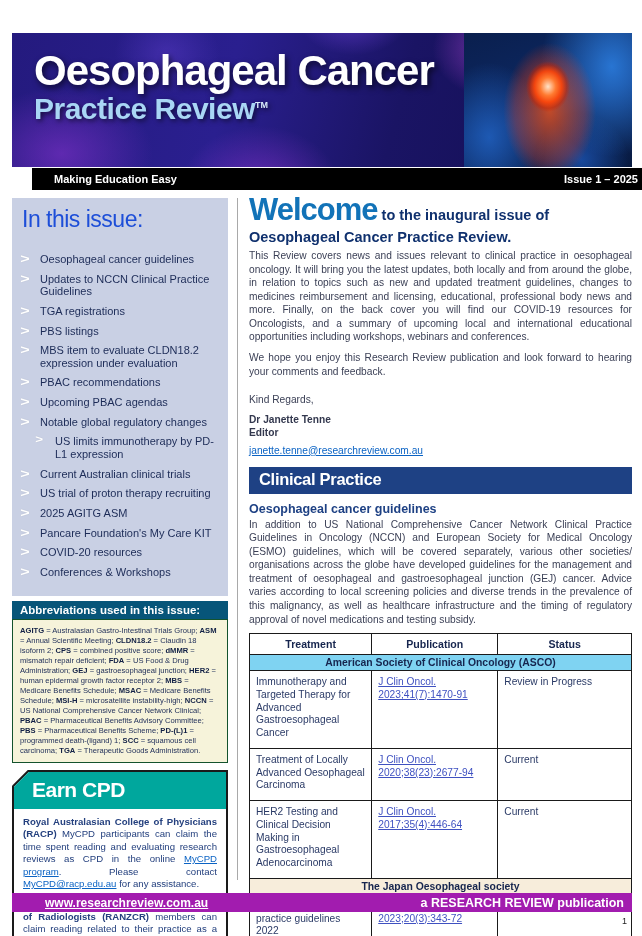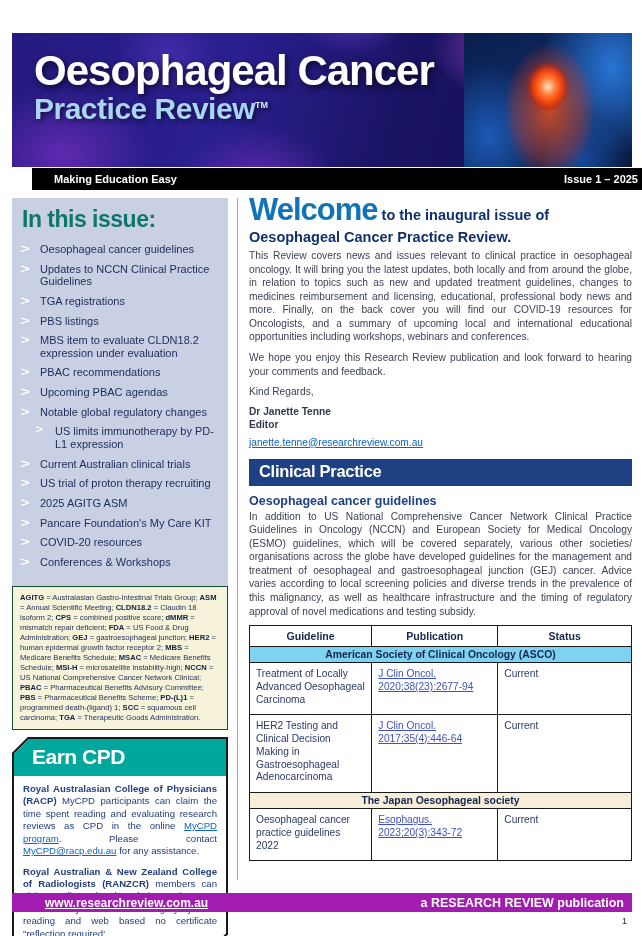--- a/index.html
+++ b/index.html
@@ -35,21 +35,21 @@
          display:flex;justify-content:space-between;align-items:center;box-sizing:border-box;
          padding:0 14px 0 22px;color:#fff;font-size:11px;font-weight:bold;margin-left:20px;}
 
   
   .divider{position:absolute;left:237px;top:198px;width:1px;height:682px;background:#a9a9a9;}
   .sidebar{position:absolute;left:12px;top:198px;width:216px;}
   .main{position:absolute;left:249px;top:192px;width:383px;}
 
   
   .issue-box{background:#c9d0e4;padding:6px 8px 10px 10px;}
-  .issue-heading{color:#0f766e;font-size:23px;font-weight:bold;margin:2px 0 10px 0;letter-spacing:-.5px;}
+  .issue-heading{color:#1d4ed8;font-size:23px;font-weight:normal;margin:2px 0 20px 0;letter-spacing:-.5px;}
   .issue-list{list-style:none;margin:0;padding:0;}
   .issue-item{display:flex;gap:8px;margin-bottom:7px;font-size:11px;line-height:1.15;color:#1c2b57;}
   .issue-item .chev{color:#fff;font-weight:900;font-size:12px;line-height:1;transform:scaleX(1.35);
                     flex:0 0 10px;text-shadow:0 0 1px rgba(0,0,0,.15);}
   .issue-item.sub{margin-left:15px;}
   .issue-item.sub .chev{font-size:10px;}
 
   
   .abbr-head{background:#075579;color:#fff;font-weight:bold;font-size:11.5px;
              padding:3px 8px;margin-top:5px;}
@@ -67,21 +67,21 @@
   .cpd-body{padding:7px 9px 8px 9px;font-size:9.6px;color:#24407e;text-align:justify;line-height:1.3;}
   .cpd-para{margin:0 0 8px 0;}
   .cpd-para:last-child{margin-bottom:0;}
   .lnk{color:#0b63c4;text-decoration:underline;cursor:pointer;}
 
   
   .welcome-head{margin:0 0 3px 0;}
   .w-big{font-size:31px;font-weight:bold;color:#1273b8;letter-spacing:-1px;}
   .w-rest{font-size:14.5px;font-weight:bold;color:#10316e;}
   .body-p{font-size:10.2px;color:#3a3f55;text-align:justify;line-height:1.33;margin:0 0 7px 0;}
-  .signoff{font-size:10.2px;color:#3a3f55;margin:8px 0 8px 0;}
+  .signoff{font-size:10.2px;color:#3a3f55;margin:16px 0 8px 0;}
   .ed-name,.ed-role{font-size:10.2px;font-weight:bold;color:#33384e;margin:0;line-height:1.3;}
   .ed-mail{display:inline-block;font-size:10.2px;color:#0b63c4;text-decoration:underline;
            margin:0 0 2px 0;cursor:pointer;text-align:right;}
 
   
   .cp-bar{margin-top:9px;background:#1e4184;color:#fff;font-weight:bold;font-size:16.5px;
           padding:3px 10px 5px 10px;letter-spacing:-.3px;}
   .cp-sub{color:#1e4184;font-weight:bold;font-size:12.5px;margin:8px 0 2px 0;}
   .status-line{font-size:10.2px;color:#3a3f55;margin:5px 0 6px 0;}
 
@@ -184,20 +184,21 @@
             <span class="chev">&gt;</span>
             <span class="lbl">COVID-20 resources</span>
           </li>
           <li class="issue-item">
             <span class="chev">&gt;</span>
             <span class="lbl">Conferences &amp; Workshops</span>
           </li>
         </ul>
     </div>
 
+    <div class="abbr-head">Abbreviations used in this issue:</div>
     <div class="abbr-body"><b>AGITG</b> = Australasian Gastro-Intestinal Trials Group; <b>ASM</b> = Annual Scientific Meeting; <b>CLDN18.2</b> = Claudin 18 isoform 2; <b>CPS</b> = combined positive score; <b>dMMR</b> = mismatch repair deficient; <b>FDA</b> = US Food &amp; Drug Administration; <b>GEJ</b> = gastroesophageal junction; <b>HER2</b> = human epidermal growth factor receptor 2; <b>MBS</b> = Medicare Benefits Schedule; <b>MSAC</b> = Medicare Benefits Schedule; <b>MSI-H</b> = microsatellite instability-high; <b>NCCN</b> = US National Comprehensive Cancer Network Clinical; <b>PBAC</b> = Pharmaceutical Benefits Advisory Committee; <b>PBS</b> = Pharmaceutical Benefits Scheme; <b>PD-(L)1</b> = programmed death-(ligand) 1; <b>SCC</b> = squamous cell carcinoma; <b>TGA</b> = Therapeutic Goods Administration.</div>
 
     <div class="cut-box">
       <div class="cut-inner">
         <div class="cpd-head">
           <span class="cpd-title">Earn CPD</span>
         </div>
         <div class="cpd-body">
             <p class="cpd-para"><b>Royal Australasian College of Physicians (RACP)</b><span> MyCPD participants can claim the time spent reading and evaluating research reviews as CPD in the online </span><a class="lnk">MyCPD program</a><span>. Please contact </span><a class="lnk">MyCPD@racp.edu.au</a><span> for any assistance.</span></p>
             <p class="cpd-para"><b>Royal Australian &amp; New Zealand College of Radiologists (RANZCR)</b><span> members can claim reading related to their practice as a CPD activity under the category 'journal reading and web based no certificate "reflection required'. </span></p>
@@ -223,28 +224,35 @@
     <p class="body-p">In addition to US National Comprehensive Cancer Network Clinical Practice Guidelines in Oncology (NCCN) and European Society for Medical Oncology (ESMO) guidelines, which will be covered separately, various other societies/ organisations across the globe have developed guidelines for the management and treatment of oesophageal and gastroesophageal junction (GEJ) cancer. Advice varies according to local screening policies and diverse trends in the prevalence of this malignancy, as well as healthcare infrastructure and the timing of regulatory approval of novel medications and testing subsidy.</p>
 
     <table class="guide">
       <colgroup>
           <col class="col-g">
           <col class="col-p">
           <col class="col-s">
         </colgroup>
       <thead>
           <tr>
-            <th>Guideline</th>
+            <th>Treatment</th>
             <th>Publication</th>
             <th>Status</th>
           </tr>
         </thead>
       <tbody>
           <tr>
             <td class="sec" colspan="3" style="background: rgb(127, 211, 242);">American Society of Clinical Oncology (ASCO)</td>
+          </tr>
+          <tr>
+            <td class="cell">Immunotherapy and Targeted Therapy for Advanced Gastroesophageal Cancer</td>
+            <td class="cell">
+              <a class="pub-link">J Clin Oncol. 2023;41(7):1470-91</a>
+            </td>
+            <td class="cell">Review in Progress</td>
           </tr>
           <tr>
             <td class="cell">Treatment of Locally Advanced Oesophageal Carcinoma</td>
             <td class="cell">
               <a class="pub-link">J Clin Oncol. 2020;38(23):2677-94</a>
             </td>
             <td class="cell">Current</td>
           </tr>
           <tr>
             <td class="cell">HER2 Testing and Clinical Decision Making in Gastroesophageal Adenocarcinoma</td>

